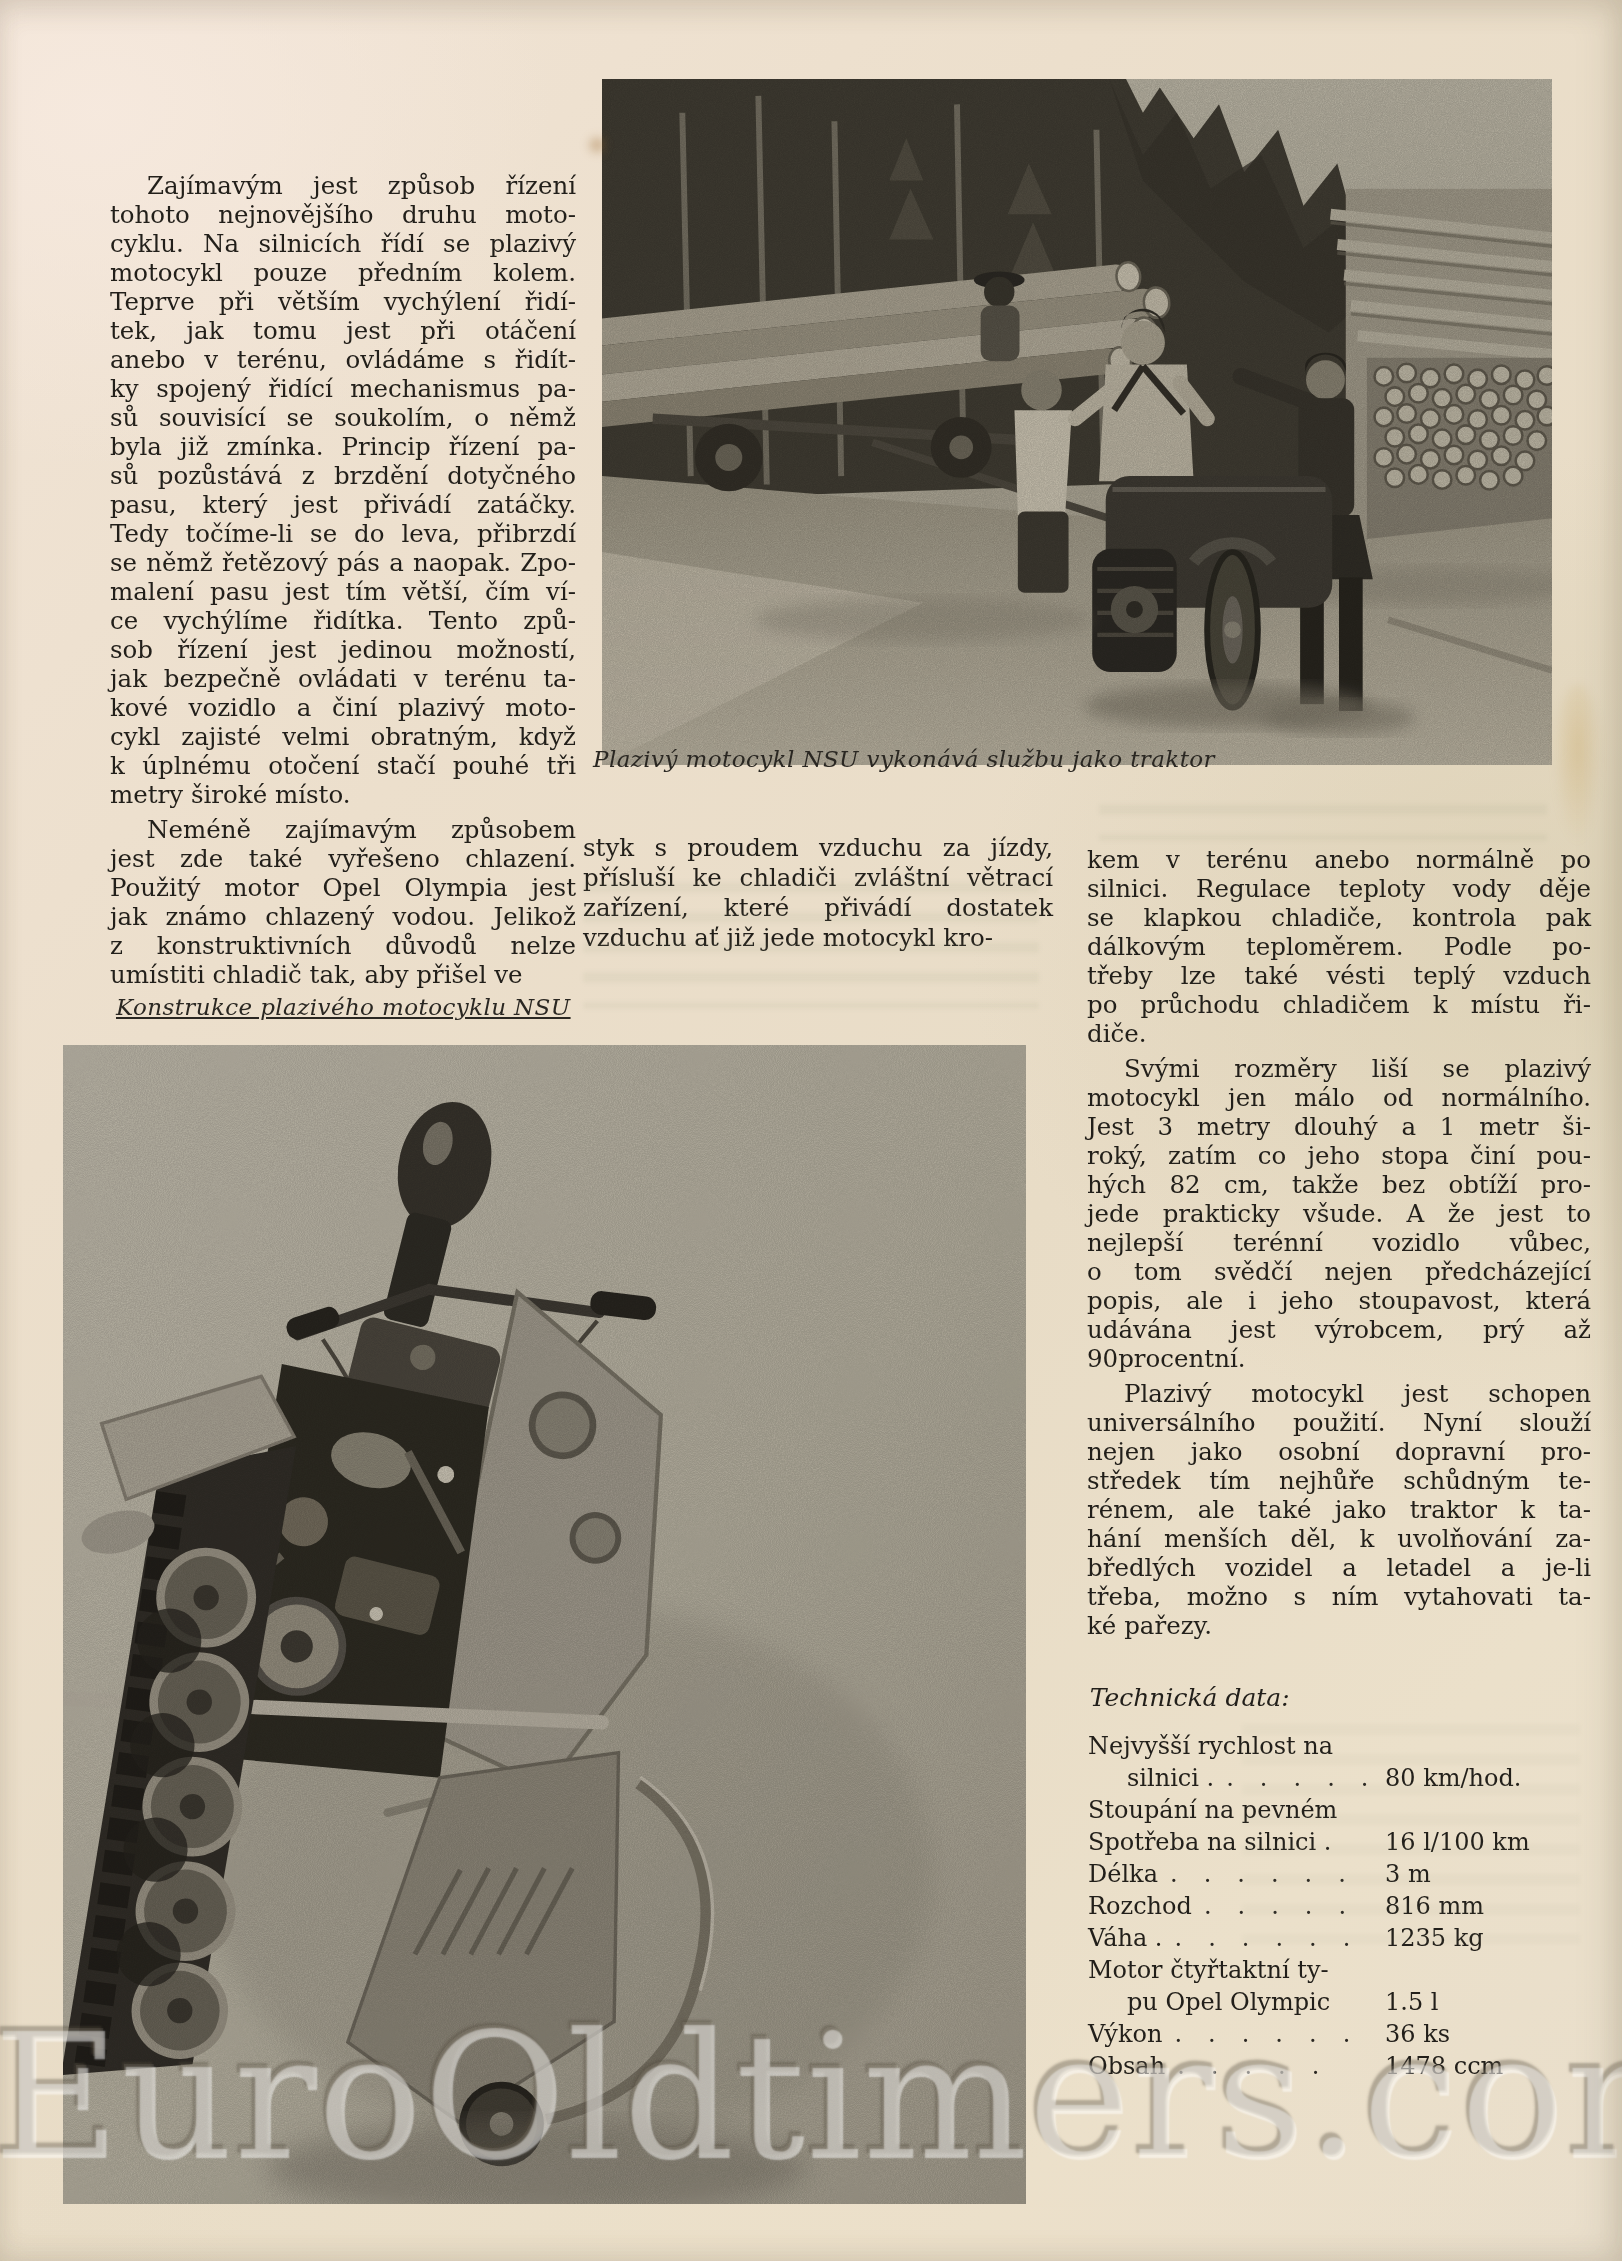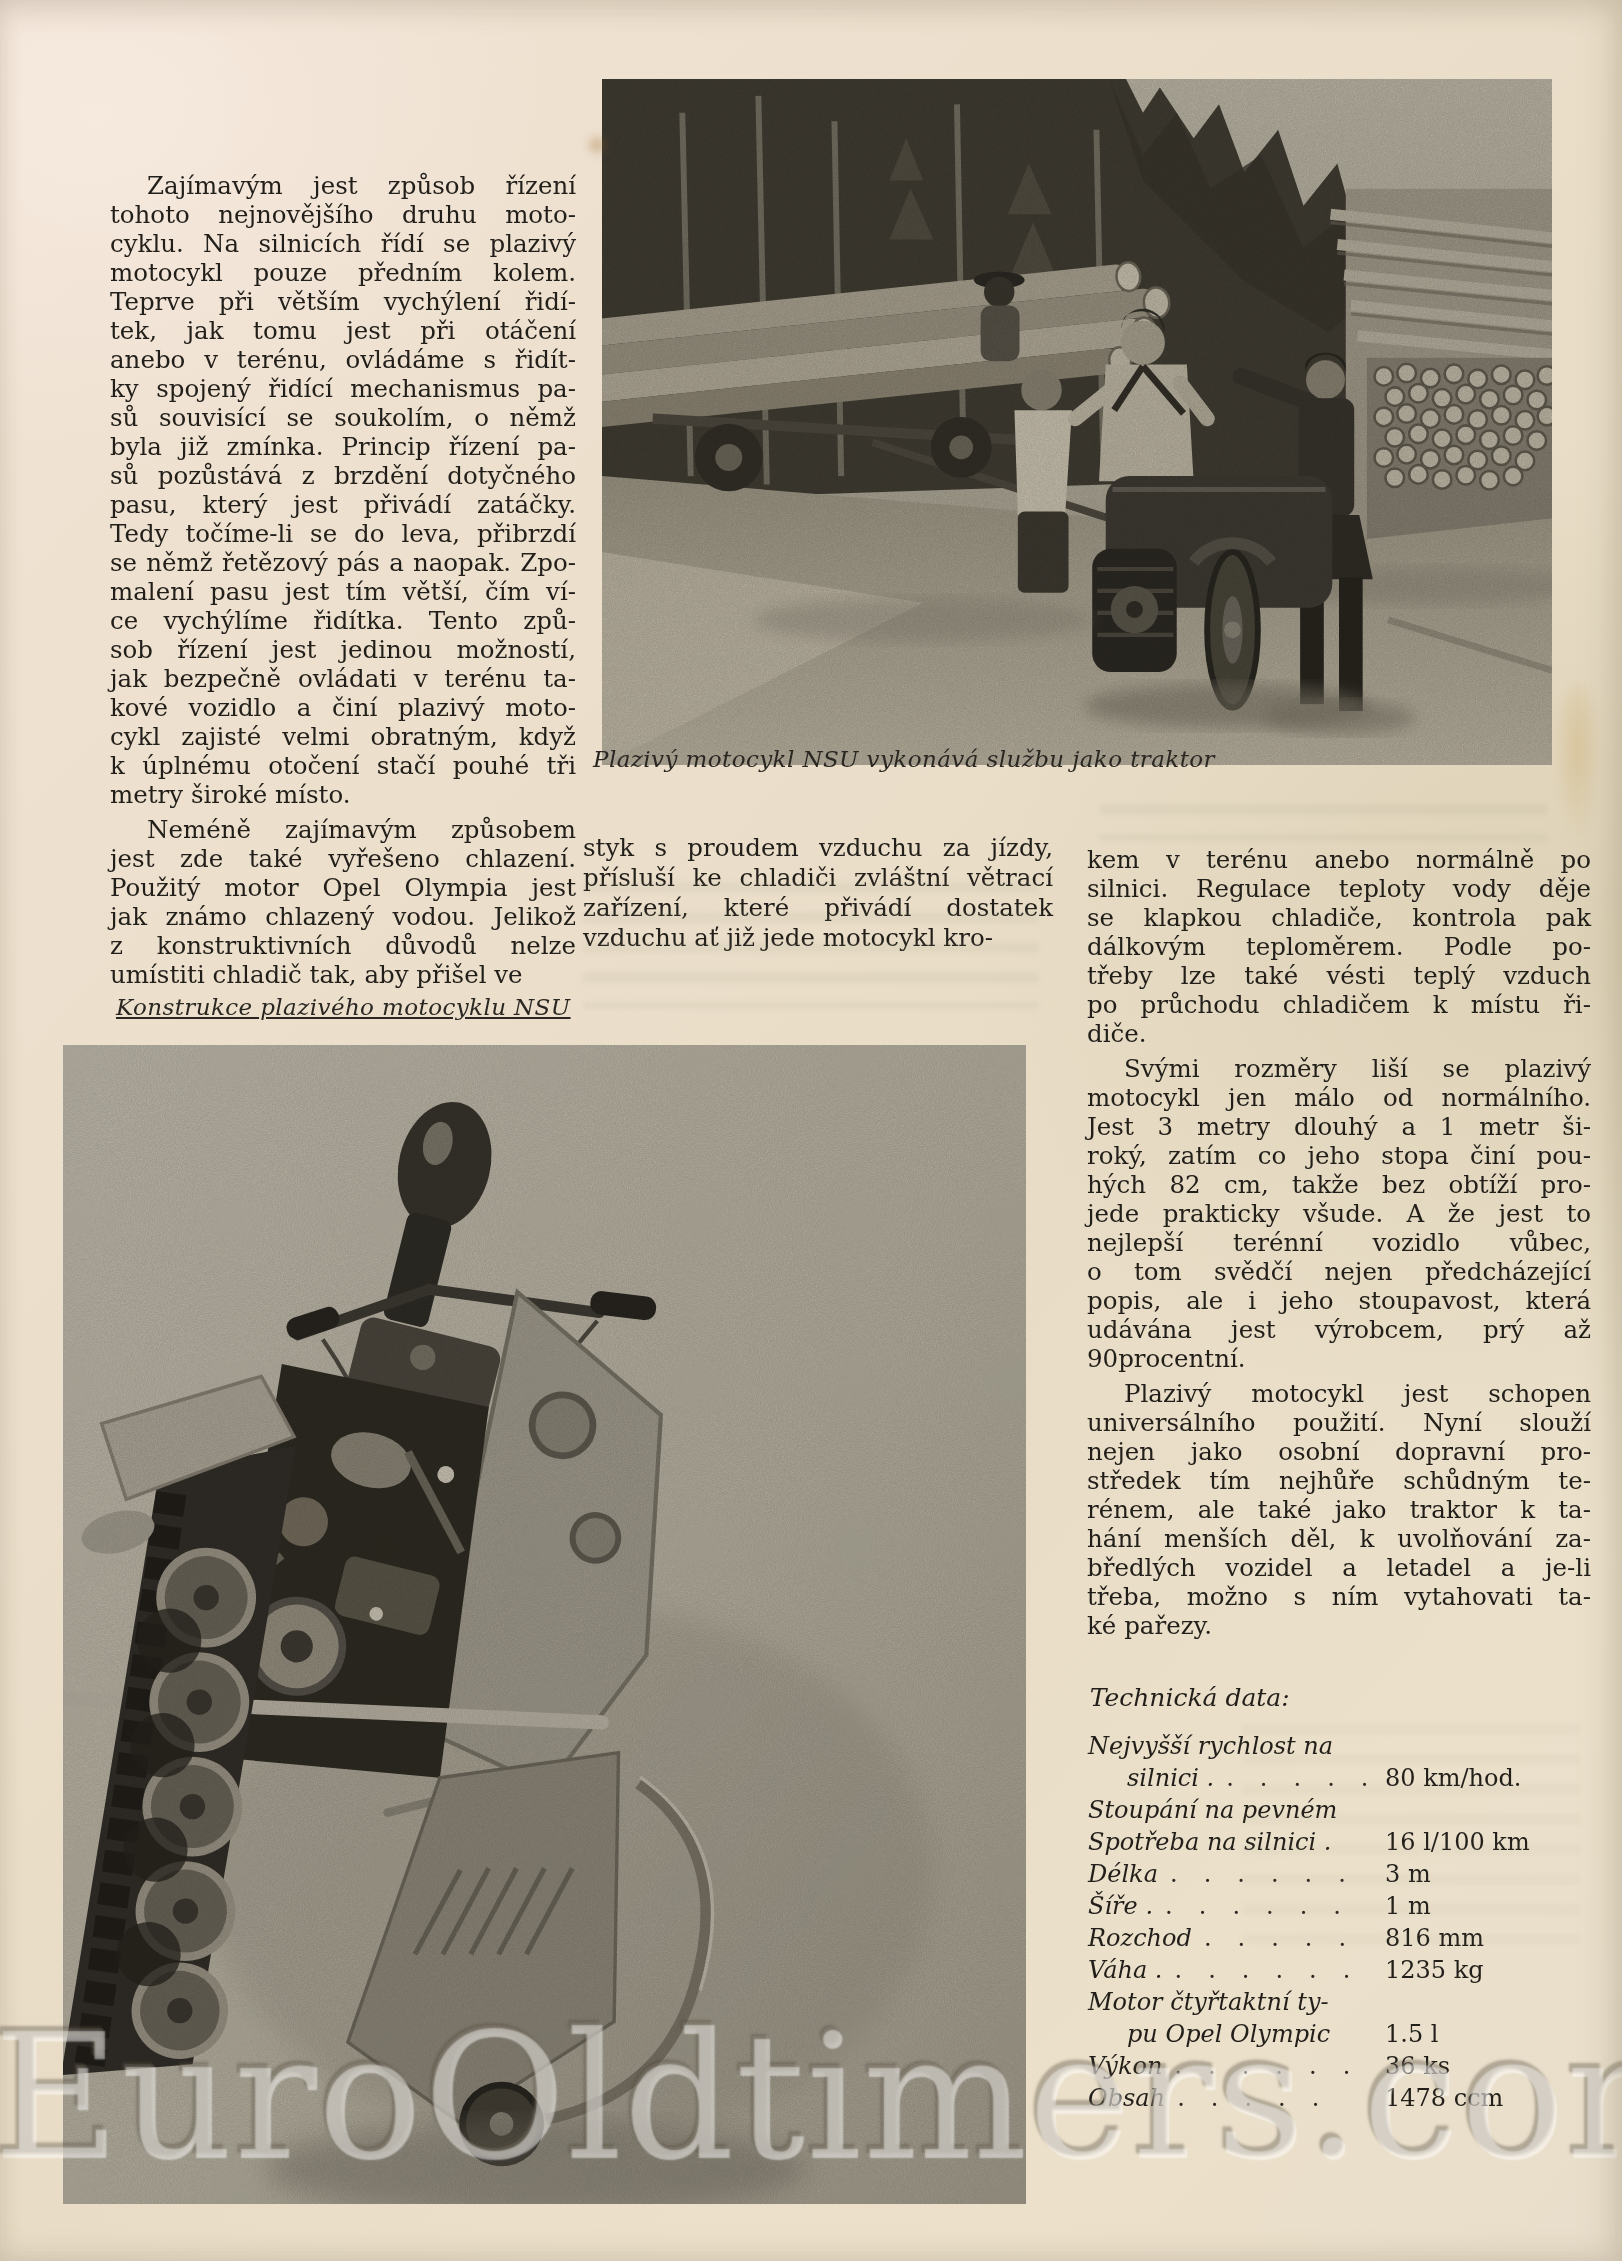--- a/index.html
+++ b/index.html
@@ -18,21 +18,21 @@
   .mcol .jline{line-height:30px;}
   .jline.last{text-align-last:left;}
   .jline.ind{text-indent:37px;}
   .psp{height:6px;}
   .caption{position:absolute;font-style:italic;font-size:23px;color:#2a2722;letter-spacing:0.4px;}
   .photo{position:absolute;overflow:hidden;}
   .photo svg{display:block;width:100%;height:100%;}
   .tech{position:absolute;left:1088px;top:1683px;width:510px;}
   .tech-head{font-style:italic;font-size:25px;margin:0 0 20px 1.7px;}
   .trow{position:relative;height:32px;font-size:24px;white-space:nowrap;}
-  .trow .tlab{display:inline;font-style:italic;}
+  .trow .tlab{display:inline;}
   .trow.tind .tlab{padding-left:39px;}
   .trow .tdots{display:inline;margin-left:12px;word-spacing:15px;letter-spacing:1.7px;color:#2a2722;}
   .trow .tval{position:absolute;left:297px;top:0;}
   .wm{position:absolute;pointer-events:none;white-space:nowrap;
       color:rgba(196,186,168,.13);
       text-shadow:1.7px 2.5px 1.7px rgba(255,255,255,.5), -1.7px -2.5px 2.5px rgba(82,74,60,.38);}
   .wm-main{left:-8.5px;top:1993px;font-size:174px;letter-spacing:0.8px;}
   .wm-tag{left:5px;top:2173px;font-size:52px;letter-spacing:1.7px;
       color:rgba(190,180,162,.16);
       text-shadow:0.8px 1.7px 0.8px rgba(255,255,255,.55), -0.8px -1.7px 1.7px rgba(82,74,60,.4);}
@@ -395,21 +395,20 @@
   </div>
 
   <div class="tech">
     <div class="tech-head">Technická data:</div>
     <div>
         <div class="trow"><span class="tlab">Nejvyšší rychlost na</span><span class="tdots"></span><span class="tval"></span></div>
         <div class="trow tind"><span class="tlab">silnici .</span><span class="tdots">. . . . .</span><span class="tval">80 km/hod.</span></div>
         <div class="trow"><span class="tlab">Stoupání na pevném</span><span class="tdots"></span><span class="tval"></span></div>
         <div class="trow"><span class="tlab">Spotřeba na silnici .</span><span class="tdots"></span><span class="tval">16 l/100 km</span></div>
         <div class="trow"><span class="tlab">Délka</span><span class="tdots">. . . . . .</span><span class="tval">3 m</span></div>
-        <div class="trow"><span class="tlab">Šíře .</span><span class="tdots">. . . . . .</span><span class="tval">1 m</span></div>
         <div class="trow"><span class="tlab">Rozchod</span><span class="tdots">. . . . .</span><span class="tval">816 mm</span></div>
         <div class="trow"><span class="tlab">Váha .</span><span class="tdots">. . . . . .</span><span class="tval">1235 kg</span></div>
         <div class="trow"><span class="tlab">Motor čtyřtaktní ty-</span><span class="tdots"></span><span class="tval"></span></div>
         <div class="trow tind"><span class="tlab">pu Opel Olympic</span><span class="tdots"></span><span class="tval">1.5 l</span></div>
         <div class="trow"><span class="tlab">Výkon</span><span class="tdots">. . . . . .</span><span class="tval">36 ks</span></div>
         <div class="trow"><span class="tlab">Obsah</span><span class="tdots">. . . . .</span><span class="tval">1478 ccm</span></div>
       </div>
   </div>
 
   <div class="ghost" style="left:583px;top:882px;width:456px;height:127px;"></div>

